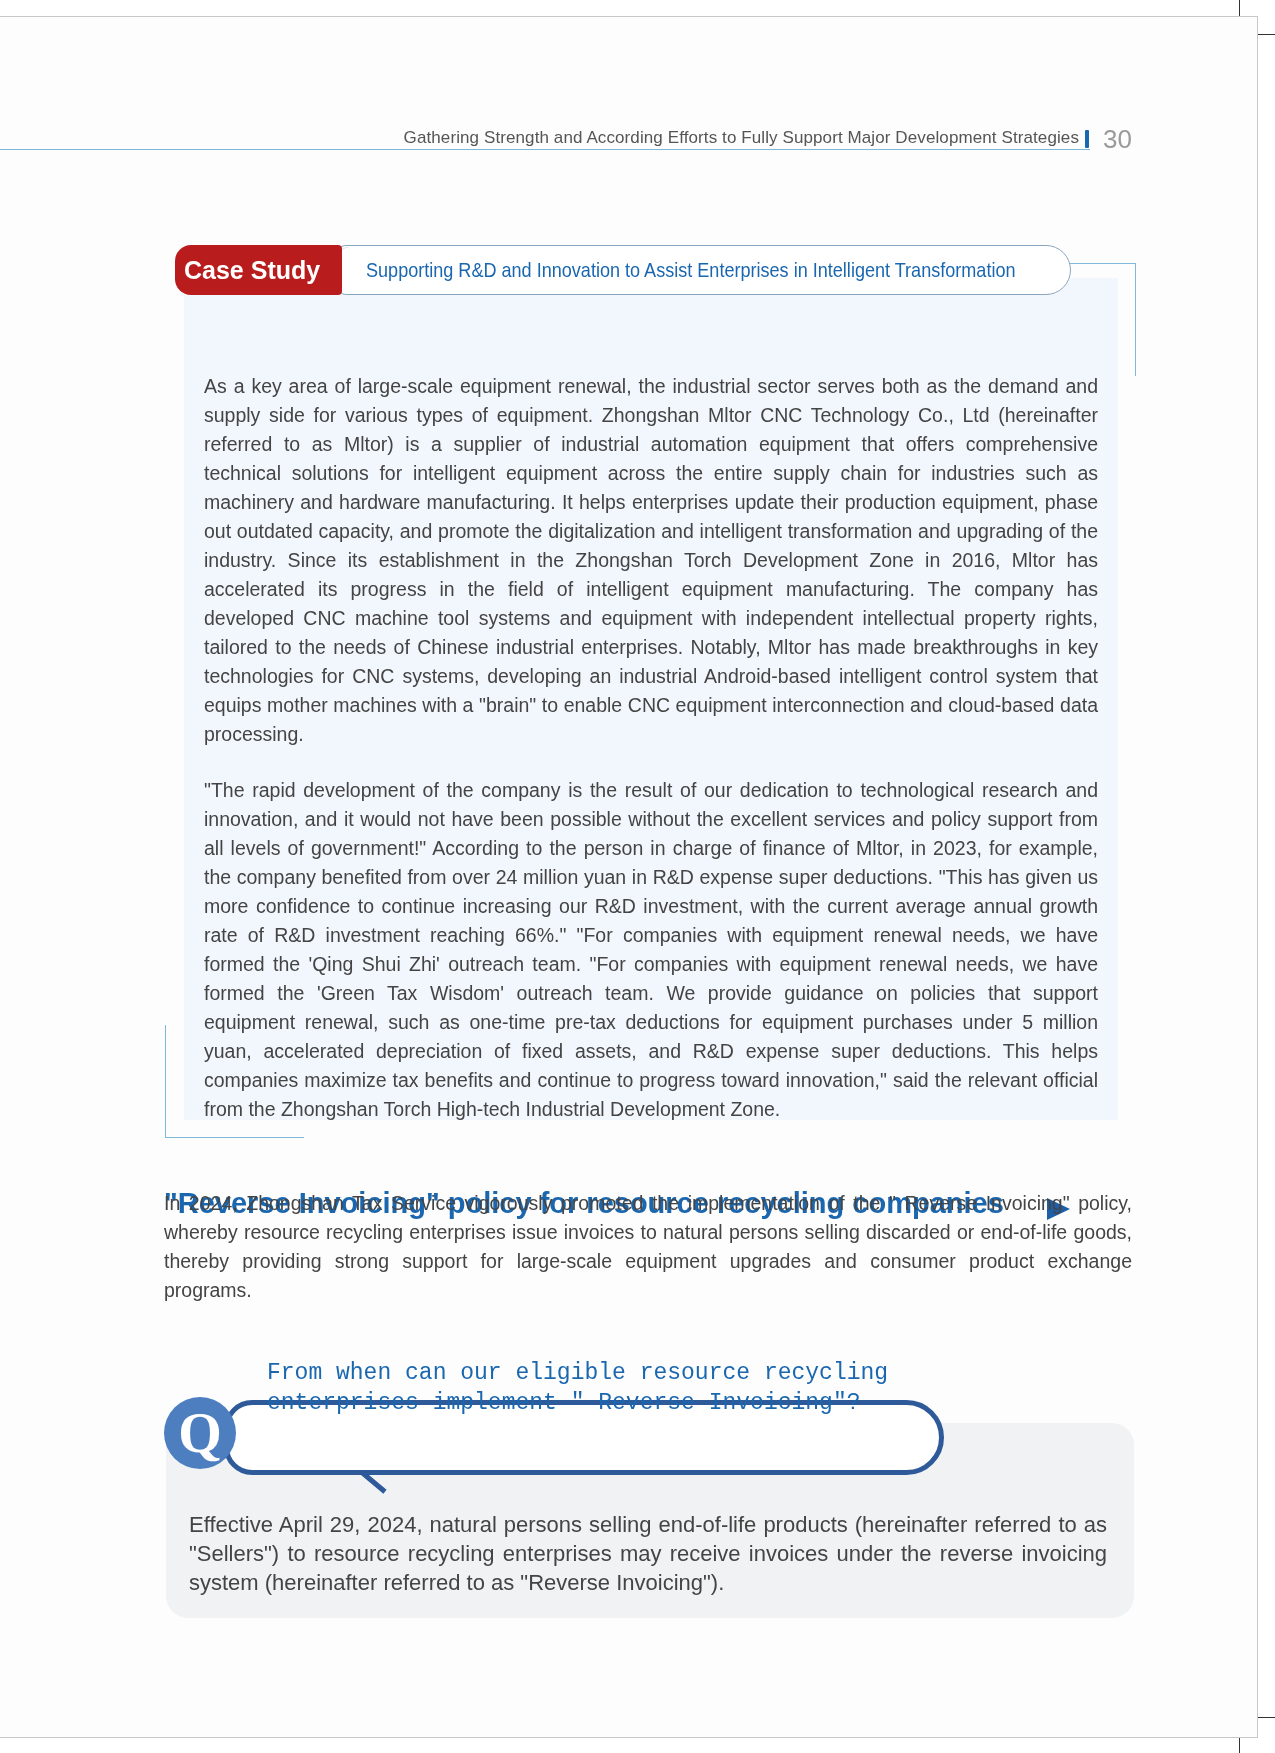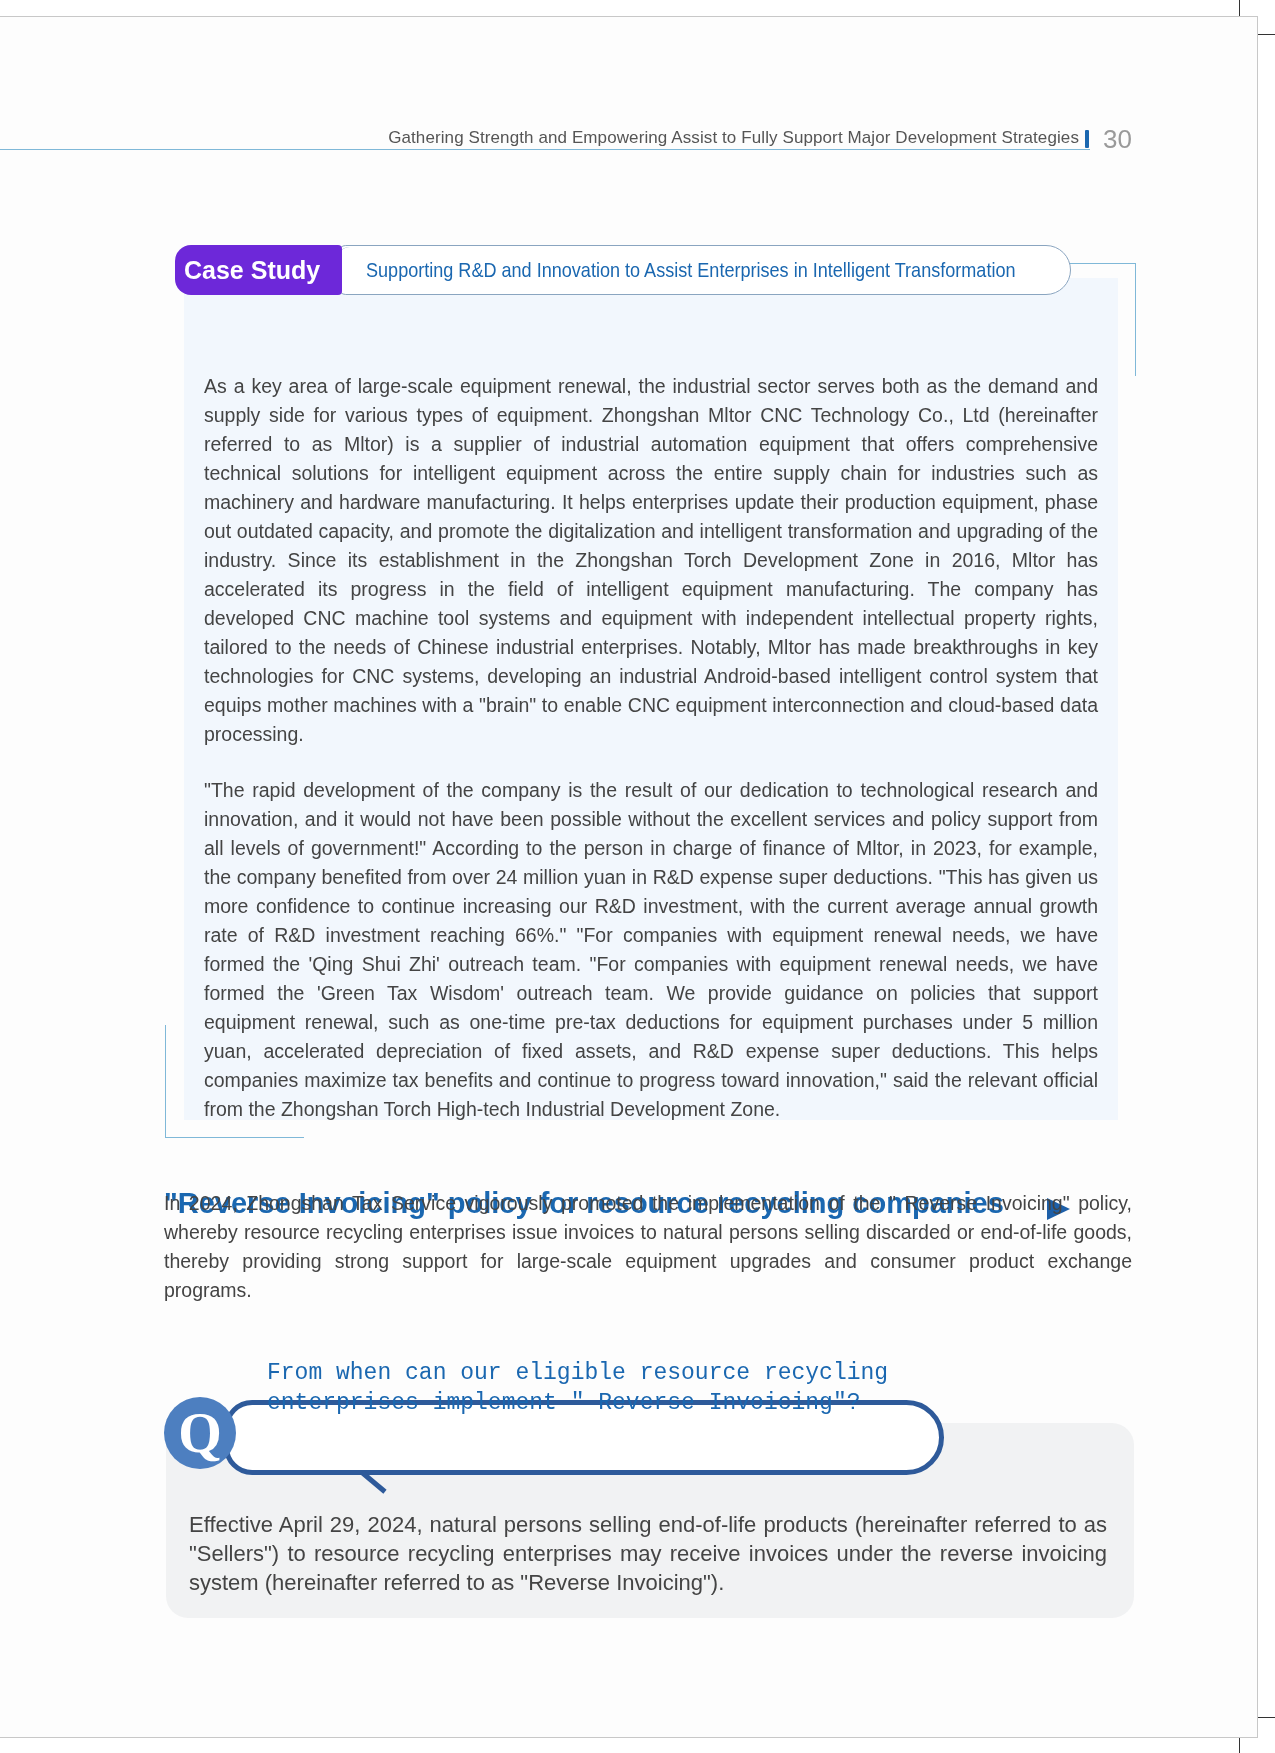--- a/index.html
+++ b/index.html
@@ -17,21 +17,21 @@
     
     .running-header { position: absolute; left: 0; top: 124px; width: 1090px; height: 26px; border-bottom: 1.5px solid #7fb8d8; }
     .running-title { position: absolute; right: 11px; top: 4px; font-size: 17px; color: #555; letter-spacing: 0.1px; white-space: nowrap; }
     .running-bar { position: absolute; right: 1px; top: 6px; width: 4px; height: 18px; background: #1a67b0; border-radius: 1px; }
     .page-number { position: absolute; left: 1103px; top: 124px; font-size: 26px; color: #9a9a9a; }
 
     
     .case-bracket-tr { position: absolute; left: 1064px; top: 263px; width: 72px; height: 113px; border-top: 1.5px solid #7fb8d8; border-right: 1.5px solid #7fb8d8; }
     .case-bracket-bl { position: absolute; left: 165px; top: 1025px; width: 139px; height: 113px; border-left: 1.5px solid #7fb8d8; border-bottom: 1.5px solid #7fb8d8; }
     .case-body { position: absolute; left: 184px; top: 278px; width: 934px; height: 842px; background: #f2f7fd; }
-    .case-tag { position: absolute; left: 175px; top: 245px; width: 167px; height: 50px; background: #6d28d9; border-radius: 16px 4px 4px 16px; color: #fff; font-size: 25px; font-weight: bold; line-height: 50px; padding-left: 9px; z-index: 3; }
+    .case-tag { position: absolute; left: 175px; top: 245px; width: 167px; height: 50px; background: #b91c1c; border-radius: 16px 4px 4px 16px; color: #fff; font-size: 25px; font-weight: bold; line-height: 50px; padding-left: 9px; z-index: 3; }
     .case-title-pill { position: absolute; left: 338px; top: 245px; width: 733px; height: 50px; border: 1px solid #8aa5c0; border-radius: 8px 26px 26px 8px; background: #fff; z-index: 2; }
     .case-title-notch { position: absolute; left: 336px; top: 247px; width: 22px; height: 46px; border-left: 1px solid #8aa5c0; border-radius: 14px 0 0 0; z-index: 2; }
     .case-title { position: absolute; left: 366px; top: 245px; height: 50px; line-height: 50px; font-size: 21px; color: #1a67b0; z-index: 4; white-space: nowrap; transform: scaleX(0.86); transform-origin: left center; }
 
     .case-text { position: absolute; left: 204px; width: 894px; font-size: 19.5px; line-height: 29px; color: #444; text-align: justify; margin-top: 44px; }
     .case-text.p1 { top: 328px; }
     .case-text.p2 { top: 732px; }
 
     
     .section-heading { position: absolute; left: 164px; top: 1187px; font-size: 29px; font-weight: bold; color: #1a67b0; white-space: nowrap; }
@@ -50,21 +50,21 @@
 </head>
 <body>
 
 <div class="page-frame"></div>
 <div class="crop tr-v"></div>
 <div class="crop tr-h"></div>
 <div class="crop br-v"></div>
 <div class="crop br-h"></div>
 
 <div class="running-header">
-  <span class="running-title">Gathering Strength and Empowering Assist to Fully Support Major Development Strategies</span>
+  <span class="running-title">Gathering Strength and According Efforts to Fully Support Major Development Strategies</span>
   <span class="running-bar"></span>
 </div>
 <div class="page-number">30</div>
 
 <section>
   <div class="case-bracket-tr"></div>
   <div class="case-bracket-bl"></div>
   <div class="case-body"></div>
   <div class="case-title-pill"></div>
   <div class="case-title-notch"></div>

